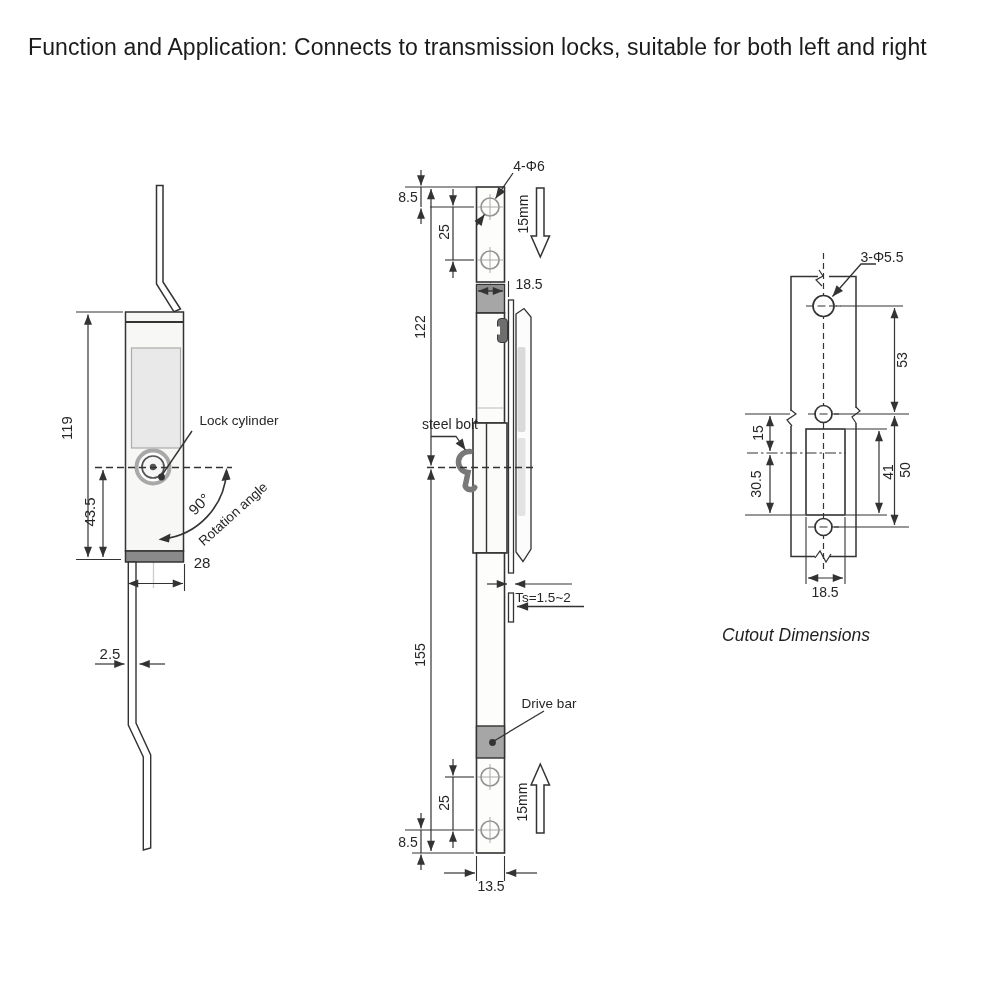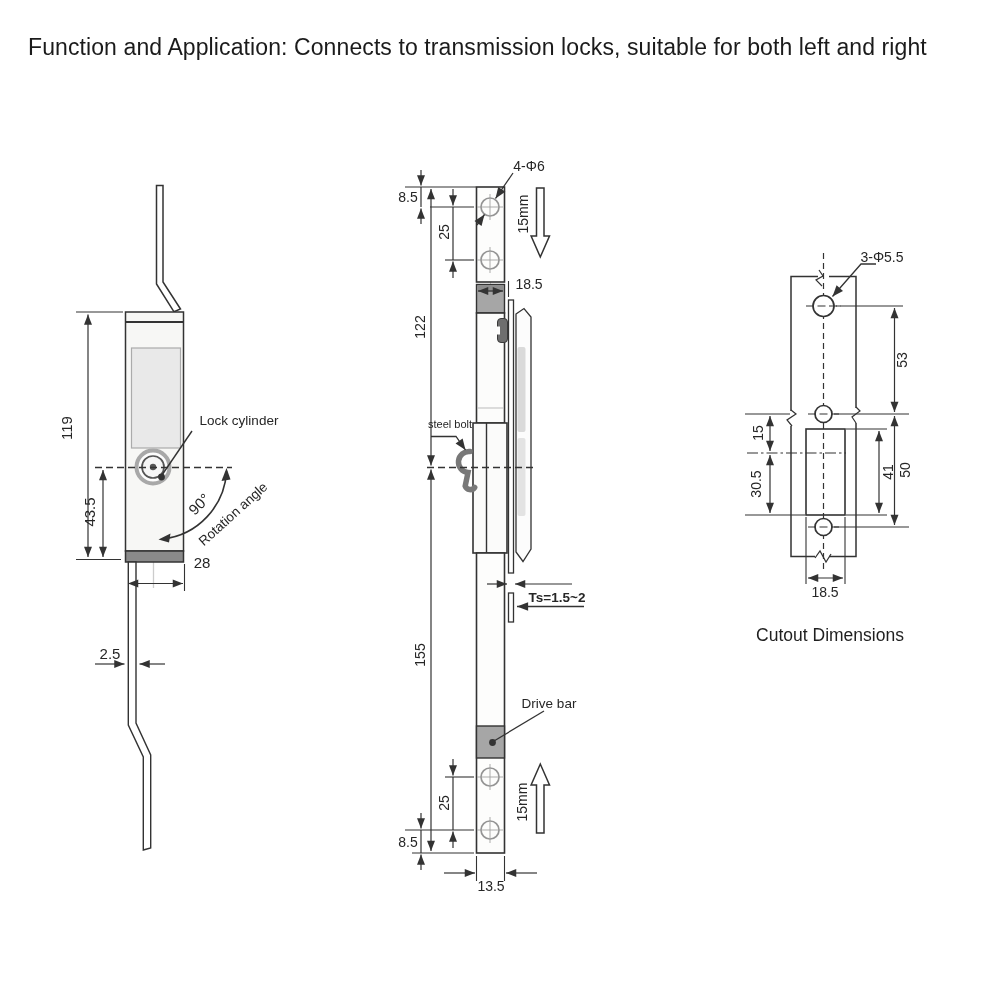--- a/index.html
+++ b/index.html
@@ -7,21 +7,21 @@
         font-family:"Liberation Sans",sans-serif;border-bottom:2px solid #ededed;}
   .header{position:absolute;left:28px;top:33px;width:905px;font-size:23px;line-height:29px;
           color:#1b1b1b;letter-spacing:.1px;}
   .lbl{position:absolute;font-family:"Liberation Sans",sans-serif;font-size:14px;color:#262626;
        white-space:nowrap;transform:translate(-50%,-50%);}
   .r90{transform:translate(-50%,-50%) rotate(-90deg);}
   .r45{transform:translate(-50%,-50%) rotate(-45deg);}
   .r42{transform:translate(-50%,-50%) rotate(-42deg);}
   .s15{font-size:15px;}
   .s13{font-size:13.5px;}
-  .s10{font-size:11px;}
+  .s10{font-size:14px;}
   .cap{font-size:17.5px;color:#1f1f1f;}
   svg{position:absolute;left:0;top:0;}
 </style>
 </head>
 <body>
 
 <div class="page">
 
   <div class="header">
     <div>Function and Application: Connects to transmission locks, suitable for both left and right</div>
@@ -227,30 +227,30 @@
   <span class="lbl s15" style="left:202px;top:562px;">28</span>
   <span class="lbl s15" style="left:110px;top:653px;">2.5</span>
 
   <span class="lbl" style="left:529px;top:166px;">4-Φ6</span>
   <span class="lbl" style="left:408px;top:197px;">8.5</span>
   <span class="lbl r90" style="left:444px;top:232px;">25</span>
   <span class="lbl r90" style="left:420px;top:327px;">122</span>
   <span class="lbl r90" style="left:523px;top:214px;">15mm</span>
   <span class="lbl" style="left:529px;top:284px;">18.5</span>
   <span class="lbl s10" style="left:450px;top:424px;">steel bolt</span>
-  <span class="lbl s13" style="left:557px;top:597px;font-weight:bold;">Ts=1.5~2</span>
+  <span class="lbl s13" style="left:543px;top:597px;">Ts=1.5~2</span>
   <span class="lbl r90" style="left:420px;top:655px;">155</span>
   <span class="lbl s13" style="left:549px;top:703px;">Drive bar</span>
   <span class="lbl r90" style="left:522px;top:802px;">15mm</span>
   <span class="lbl r90" style="left:444px;top:803px;">25</span>
   <span class="lbl" style="left:408px;top:842px;">8.5</span>
   <span class="lbl" style="left:491px;top:886px;">13.5</span>
 
   <span class="lbl" style="left:882px;top:257px;">3-Φ5.5</span>
   <span class="lbl r90" style="left:902px;top:360px;">53</span>
   <span class="lbl r90" style="left:758px;top:433px;">15</span>
   <span class="lbl r90" style="left:756px;top:484px;">30.5</span>
   <span class="lbl r90" style="left:888px;top:472px;">41</span>
   <span class="lbl r90" style="left:905px;top:470px;">50</span>
   <span class="lbl" style="left:825px;top:592px;">18.5</span>
-  <span class="lbl cap" style="left:830px;top:635px;">Cutout Dimensions</span>
+  <span class="lbl cap" style="left:796px;top:635px;font-style:italic;">Cutout Dimensions</span>
 
 </div>
 
 </body></html>

